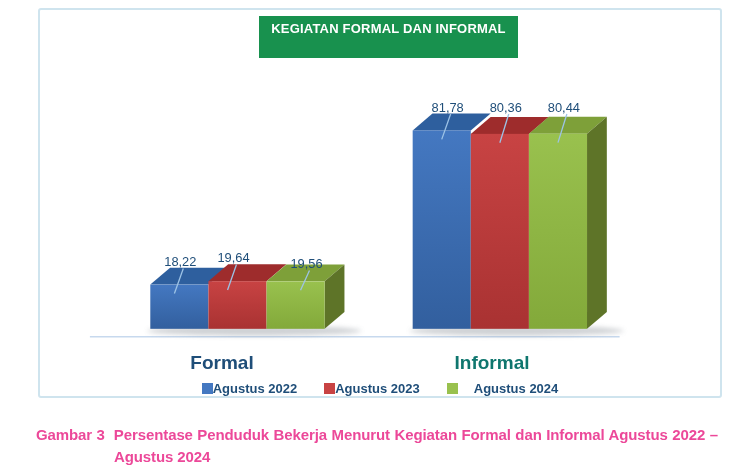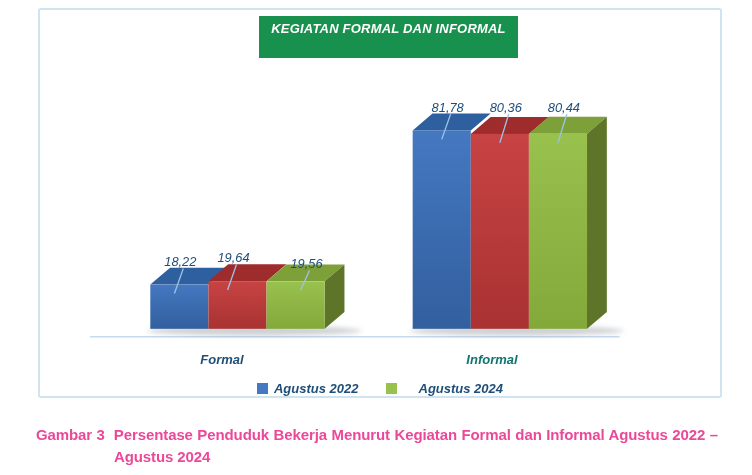--- a/index.html
+++ b/index.html
@@ -6,21 +6,20 @@
   html, body { width: 752px; height: 475px; background: #ffffff; overflow: hidden; }
   body { font-family: "Liberation Sans", sans-serif; position: relative; }
 
   .chart-frame {
     position: absolute;
     left: 38px; top: 8px;
     width: 684px; height: 390px;
     background: #ffffff;
     border: 2px solid #CFE4EE;
     border-radius: 3px;
-    font-style: italic;
   }
 
   .title-box {
     position: absolute;
     left: 219px; top: 6px;
     width: 259px; height: 42px;
     background: #18914E; 
     color: #ffffff;
     text-align: center;
     font-weight: bold;
@@ -39,39 +38,39 @@
   }
   .plot-svg text {
     font-family: "Liberation Sans", sans-serif;
     font-size: 13px;
   }
 
   .category-label {
     position: absolute;
     top: 342px;
     transform: translateX(-50%);
-    font-size: 13px;
+    font-size: 19px;
     font-weight: 600;
     color: #1F4E79;
     z-index: 2;
   }
   .category-label.formal { left: 182px; }
   .category-label.informal { left: 452px; }
 
   .legend {
     position: absolute;
     left: 0; top: 371px;
     width: 100%;
     display: flex;
     justify-content: center;
     align-items: center;
     gap: 27px;
     z-index: 2;
   }
-  .legend-item { display: flex; align-items: center; gap: 6px; }
+  .legend-item { display: flex; align-items: center; }
   .legend-swatch { width: 11px; height: 11px; display: inline-block; }
   .legend-label { font-size: 13px; font-weight: 600; color: #1F4E79; }
 
   .figure-caption {
     position: absolute;
     left: 36px; top: 424px;
     width: 682px;
     font-size: 15px;
     font-weight: bold;
     line-height: 21.5px;
@@ -155,20 +154,24 @@
 
   <span class="category-label formal" style="color: rgb(31, 78, 121);">Formal</span>
   <span class="category-label informal" style="color: #0f766e;">Informal</span>
 
   <div class="legend">
     <div class="legend-item">
       <span class="legend-swatch" style="background: rgb(68, 120, 193);"></span>
       <span class="legend-label" style="color: rgb(31, 78, 121);">Agustus 2022</span>
     </div>
     <div class="legend-item">
+      <span class="legend-swatch" style="background: rgb(200, 67, 67);"></span>
+      <span class="legend-label" style="color: rgb(31, 78, 121);">Agustus 2023</span>
+    </div>
+    <div class="legend-item">
       <span class="legend-swatch" style="background: rgb(153, 193, 78);"></span>
       <span class="legend-label" style="color: rgb(31, 78, 121); margin-left: 16px;">Agustus 2024</span>
     </div>
   </div>
 
 </div>
 
 <p class="figure-caption" style="color: #ec4899;">
   <span class="caption-label">Gambar 3</span><span>Persentase Penduduk Bekerja Menurut Kegiatan Formal dan Informal Agustus 2022 – Agustus 2024</span>
 </p>

